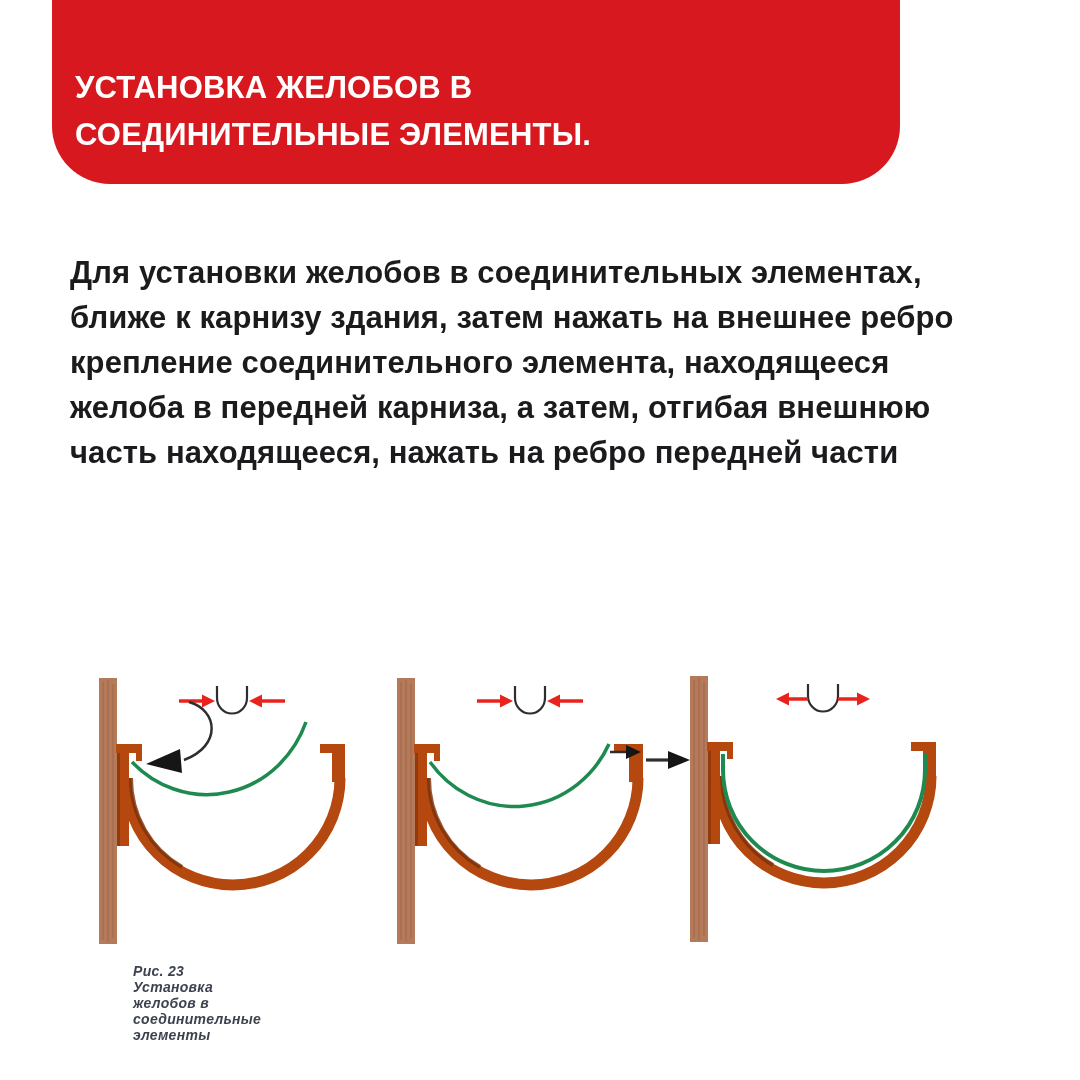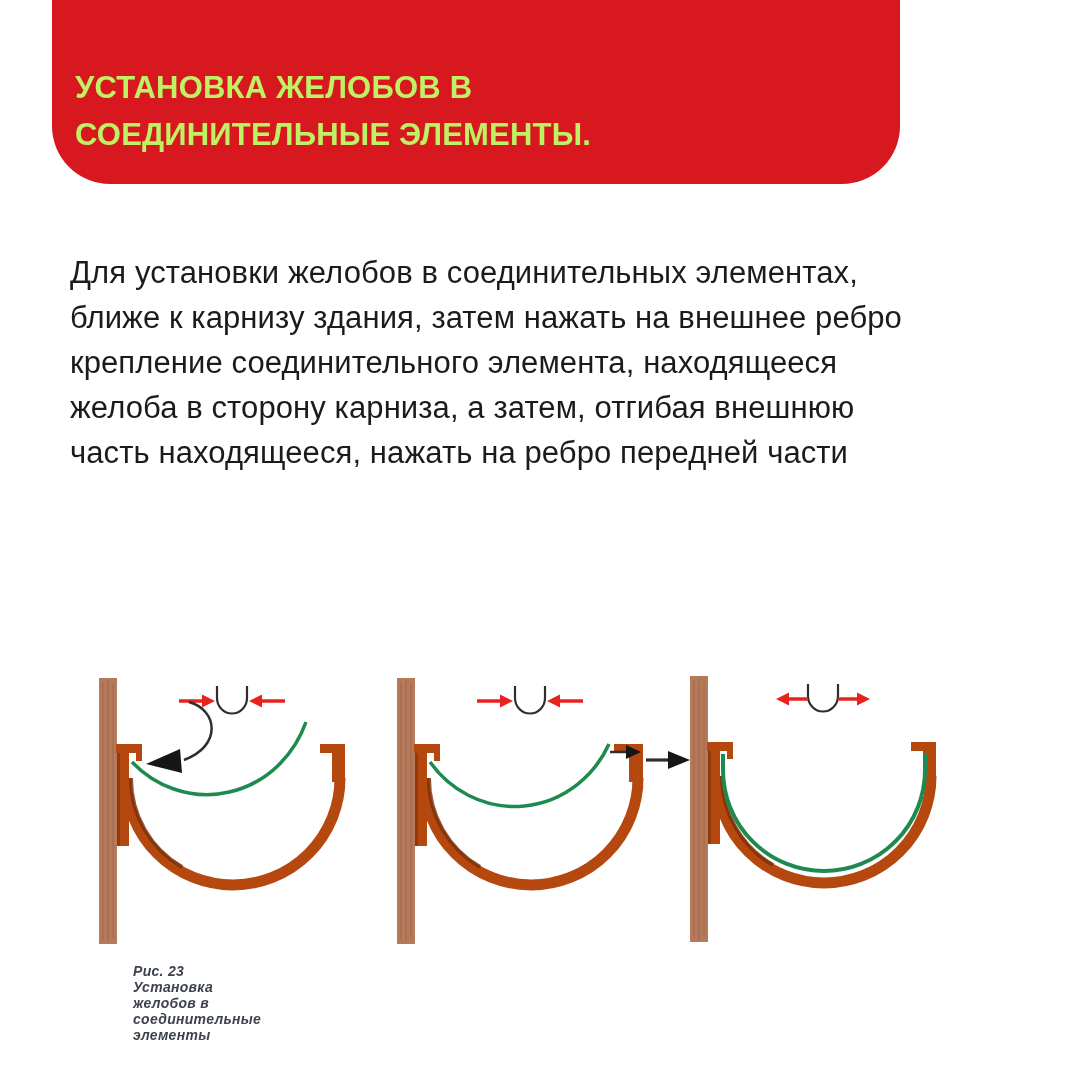--- a/index.html
+++ b/index.html
@@ -20,27 +20,28 @@
     position:relative;width:1080px;height:1080px;background:#ffffff;overflow:hidden;
     font-family:"Liberation Sans","DejaVu Sans",sans-serif;
   }
   .header-banner{
     position:absolute;left:52px;top:0;width:848px;height:184px;
     background:var(--header-red,#d7191f);
     border-radius:0 0 58px 58px;
   }
   .header-title{
     margin:0;padding:64px 70px 0 23px;
-    font-size:31px;line-height:47px;font-weight:bold;color:#bef264;
+    font-size:31px;line-height:47px;font-weight:bold;color:#ffffff;
     letter-spacing:0.2px;max-width:810px;
   }
   .body-paragraph{
     position:absolute;left:70px;top:250px;
     font-size:31px;line-height:45px;color:var(--text-color,#1b1b1d);
     letter-spacing:0.1px;
+    font-weight:bold;
   }
   .body-paragraph div{white-space:nowrap;}
   .figure{position:absolute;left:0;top:0;}
   .panel{position:absolute;}
   .panel-1{left:90px;top:660px;}
   .panel-2{left:388px;top:660px;}
   .panel-3{left:681px;top:658px;}
   .figure-caption{
     position:absolute;left:100px;top:963px;
     font-size:14px;font-style:italic;font-weight:600;
@@ -65,21 +66,21 @@
 <div class="page">
 
   <div class="header-banner">
     <h1 class="header-title">УСТАНОВКА ЖЕЛОБОВ В СОЕДИНИТЕЛЬНЫЕ ЭЛЕМЕНТЫ.</h1>
   </div>
 
   <div class="body-paragraph">
     <div>Для установки желобов в соединительных элементах,</div>
     <div>ближе к карнизу здания, затем нажать на внешнее ребро</div>
     <div>крепление соединительного элемента, находящееся</div>
-    <div>желоба в сторону карниза, а затем, отгибая внешнюю</div>
+    <div>желоба в передней карниза, а затем, отгибая внешнюю</div>
     <div>часть находящееся, нажать на ребро передней части</div>
   </div>
 
   <div class="figure">
 
     <svg class="panel panel-1" width="310" height="290" viewBox="0 0 310 290">
       <g>
         <rect class="wood-f" x="9" y="18" width="18" height="266"></rect>
         <path class="wood-streak" d="M13,22 V280 M18,20 V282 M23,24 V278"></path>
       </g>

